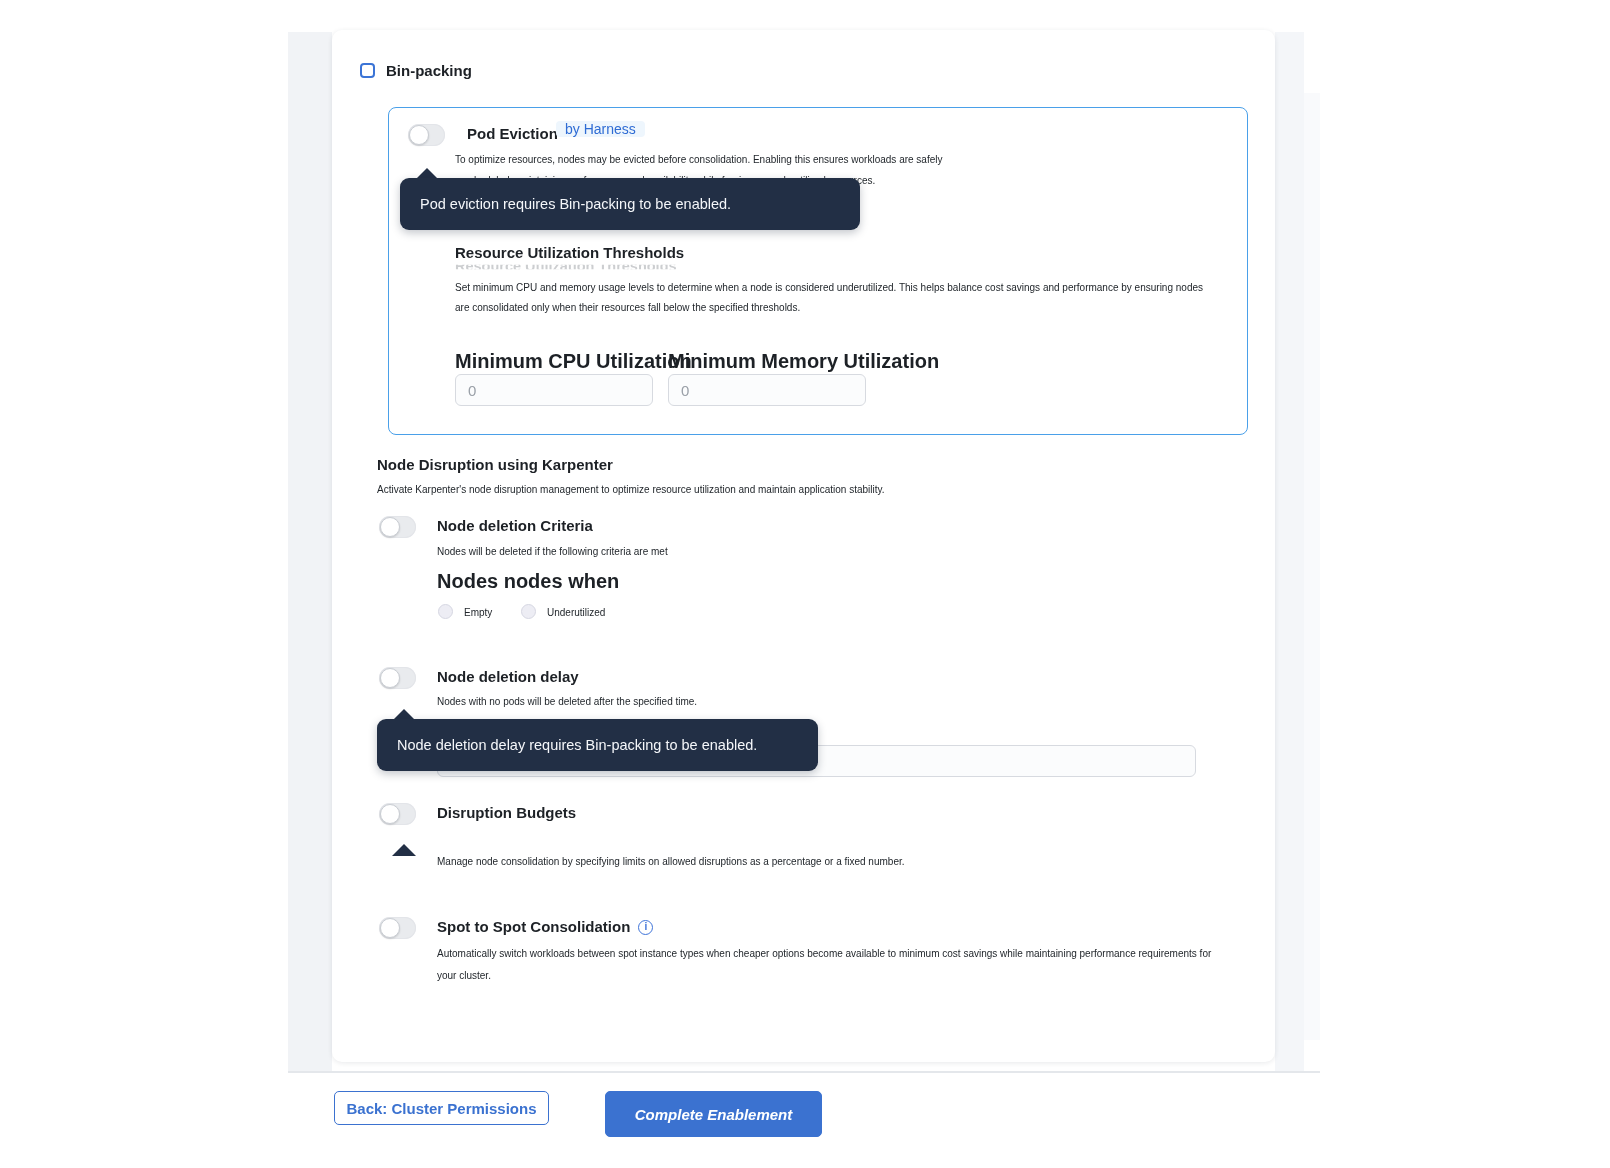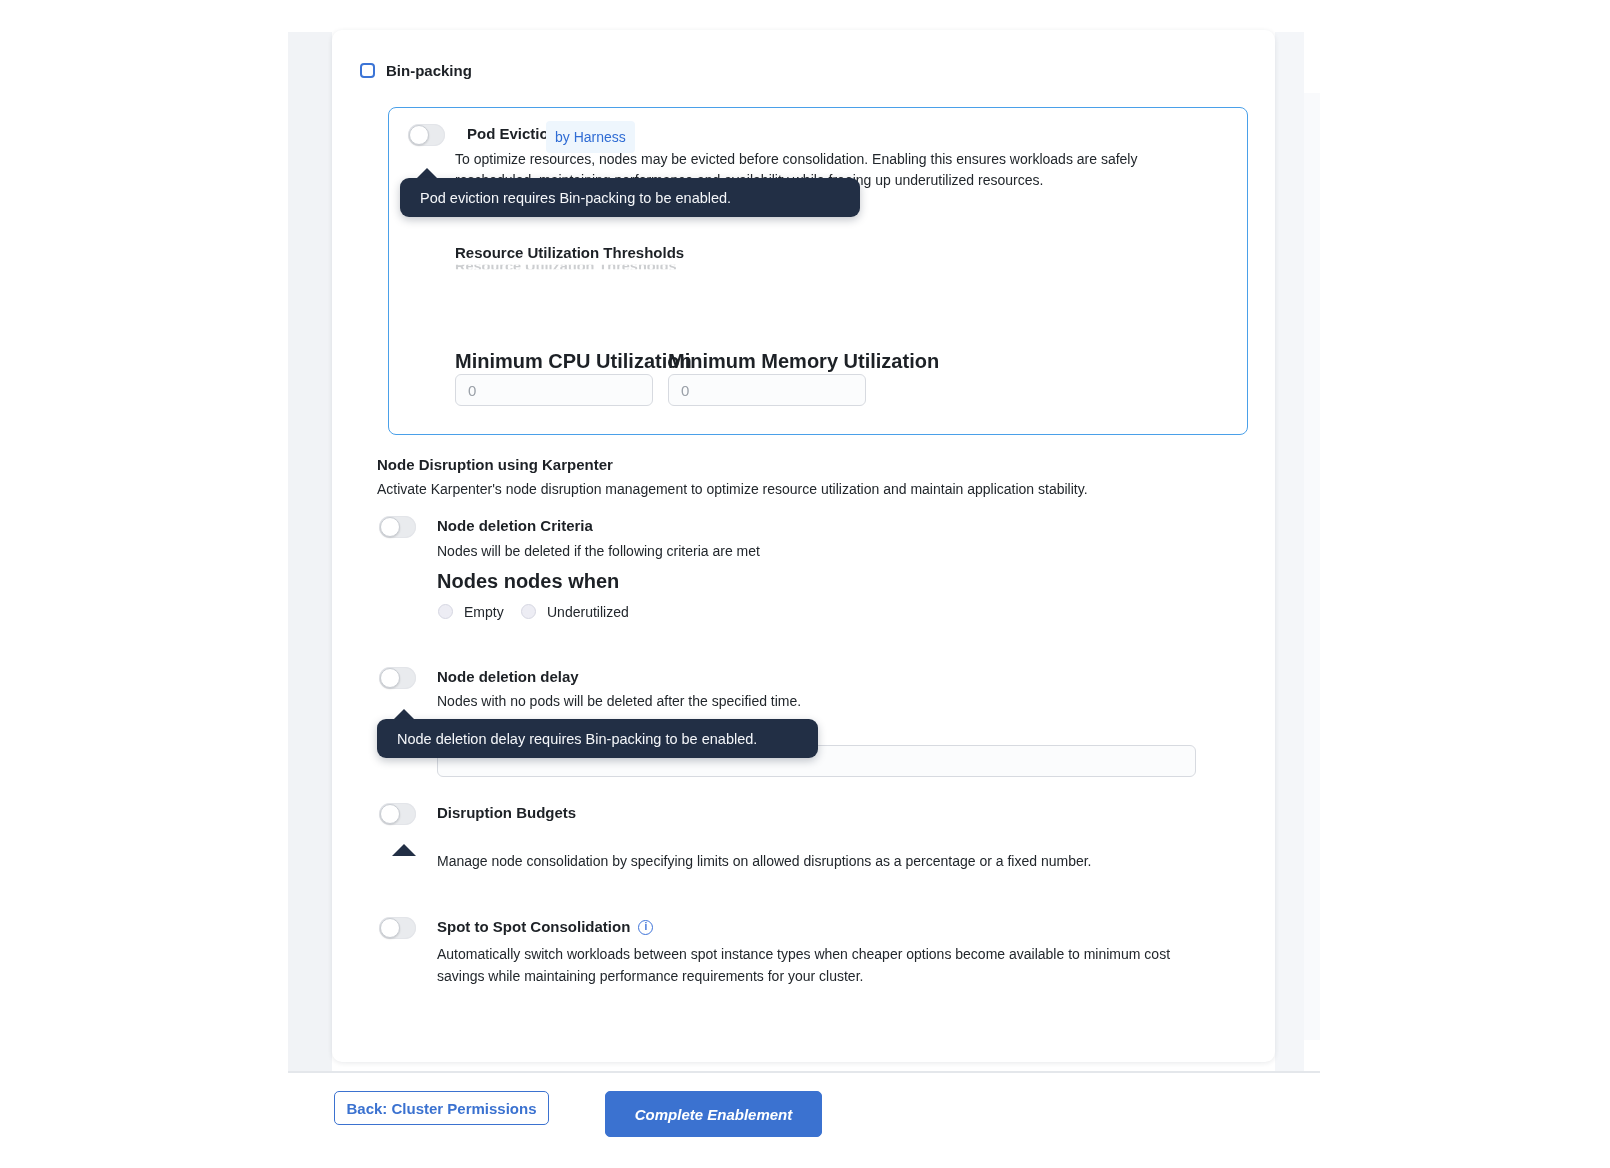--- a/index.html
+++ b/index.html
@@ -24,28 +24,28 @@
   
   .panel{left:388px;top:107px;width:860px;height:328px;border:1.5px solid #4aa0e9;border-radius:8px;
          background:#fff;box-sizing:border-box;}
 
   
   .toggle{width:37px;height:22px;border-radius:11px;background:#e9ebee;box-shadow:inset 0 0 0 1px #e3e5e9;}
   .toggle::after{content:"";position:absolute;left:1px;top:1px;width:20px;height:20px;border-radius:50%;
                  background:#fff;border:1px solid #c9cdd3;box-sizing:border-box;box-shadow:0 1px 2px rgba(0,0,0,.14);}
 
   .title{font-weight:bold;font-size:15px;color:#1d2126;}
-  .body-text{font-size:14px;color:#22272c;line-height:19.5px;}
+  .body-text{font-size:10px;color:#22272c;line-height:19.5px;}
   .sub-label{font-weight:bold;font-size:20px;color:#1d2126;}
 
-  .badge{background:#eef6fd;color:#2f6cd4;font-size:14px;padding:8px 9px;border-radius:4px;white-space:nowrap;}
+  .badge{background:#eef6fd;color:#2f6cd4;font-size:14px;padding:0 9px;border-radius:4px;white-space:nowrap;margin-left:10px;}
 
   
   .tooltip{background:#222f45;color:#f5f7fa;font-size:14.5px;border-radius:9px;
-           display:flex;align-items:center;padding:0 20px;box-sizing:border-box;height:39px;white-space:nowrap;
+           display:flex;align-items:center;padding:0 20px;box-sizing:border-box;height:52px;white-space:nowrap;
            box-shadow:0 3px 8px rgba(20,30,50,.25);}
   .tt-arrow{width:0;height:0;border-left:12px solid transparent;border-right:12px solid transparent;
             border-bottom:12px solid #222f45;}
 
   .input{border:1px solid #d7dae0;border-radius:6px;background:#fbfcfd;font-size:15px;color:#22272c;
          padding:0 12px;box-sizing:border-box;font-family:"Liberation Sans","DejaVu Sans",sans-serif;}
   .input::placeholder{color:#9aa0a8;opacity:1;}
 
   .radio{width:15px;height:15px;border-radius:50%;background:#ededf4;border:1px solid #d6d7e2;box-sizing:border-box;}
 
@@ -83,20 +83,21 @@
 
   <span class="abs body-text" style="left:455px;top:150px;white-space:nowrap;">To optimize resources, nodes may be evicted before consolidation. Enabling this ensures workloads are safely</span>
   <span class="abs body-text" style="left:455px;top:171px;white-space:nowrap;">rescheduled, maintaining performance and availability while freeing up underutilized resources.</span>
 
   <span class="abs tt-arrow" style="left:415px;top:168px;"></span>
   <div class="abs tooltip" style="left:400px;top:178px;width:460px;">Pod eviction requires Bin-packing to be enabled.</div>
 
   <span class="abs title" style="left:455px;top:244px;">Resource Utilization Thresholds</span>
   <span class="abs ghost" style="left:455px;top:258px;">Resource Utilization Thresholds</span>
 
+  <div class="abs body-text" style="left:455px;top:278px;width:752px;">Set minimum CPU and memory usage levels to determine when a node is considered underutilized. This helps balance cost savings and performance by ensuring nodes are consolidated only when their resources fall below the specified thresholds.</div>
 
   <span class="abs sub-label" style="left:455px;top:350px;">Minimum CPU Utilization</span>
   <span class="abs sub-label" style="left:668px;top:350px;">Minimum Memory Utilization</span>
 
   <input class="abs input" style="left: 455px; top: 374px; width: 198px; height: 32px;" placeholder="0">
   <input class="abs input" style="left: 668px; top: 374px; width: 198px; height: 32px;" placeholder="0">
 
   <span class="abs title" style="left:377px;top:456px;">Node Disruption using Karpenter</span>
   <span class="abs body-text" style="left:377px;top:480px;white-space:nowrap;">Activate Karpenter's node disruption management to optimize resource utilization and maintain application stability.</span>
 

